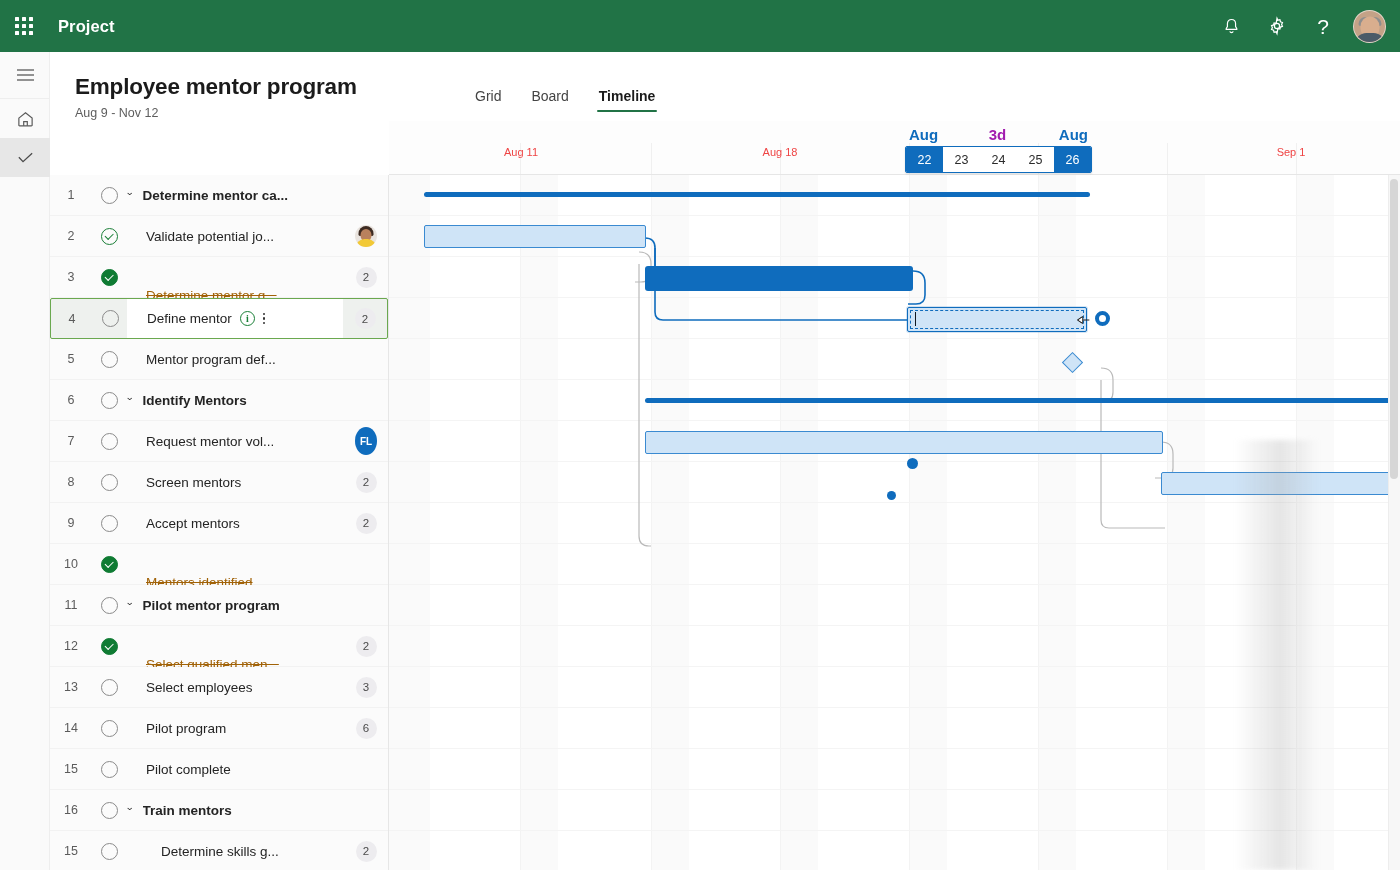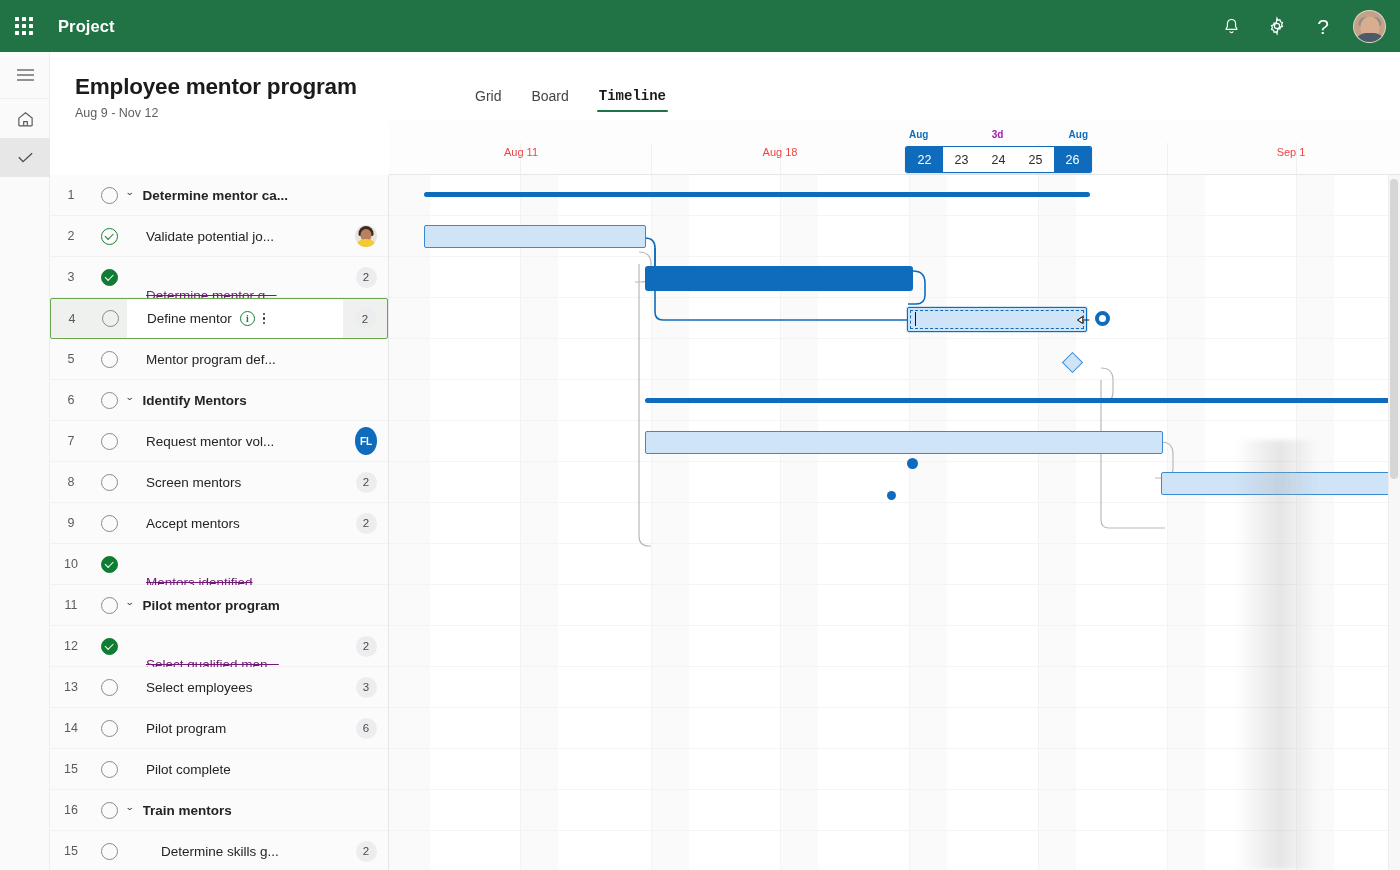--- a/index.html
+++ b/index.html
@@ -83,21 +83,21 @@
   }
   .title-block { position: absolute; left: 25px; top: 22px; }
   .proj-title { font-size: 22.5px; font-weight: 700; color: #1b1b1b; letter-spacing: -.2px; }
   .proj-dates { font-size: 12.5px; color: #5d5d5d; margin-top: 6px; }
 
   .tabs { position: absolute; left: 410px; top: 30px; display: flex; gap: 0; }
   .tab {
     font-size: 14px; color: #444; padding: 6px 15px 12px 15px;
     cursor: pointer; position: relative;
   }
-  .tab.active { color: #1b1b1b; font-weight: 600; font-family: Liberation Mono, monospace; }
+  .tab.active { color: #1b1b1b; font-weight: 600; }
   .tab.active::after {
     content: ""; position: absolute; left: 13px; right: 13px; bottom: 4px;
     height: 2.5px; background: #217346; border-radius: 2px;
   }
 
   .zoom-ctrl {
     position: absolute; left: 984px; top: 78px; display: flex; align-items: center; gap: 12px;
   }
   .zoom-label { font-size: 13.5px; color: #3b3b3b; }
   .slider { position: relative; width: 122px; height: 18px; display: flex; align-items: center; }
@@ -134,21 +134,21 @@
   }
   .date-cell {
     width: 37px; display: flex; align-items: center; justify-content: center;
     font-size: 12.5px; color: #2b2b2b; cursor: pointer;
   }
   .date-cell.sel { background: #0f6cbd; color: #fff; font-weight: 400; }
   .pill-caps {
     position: absolute; left: 905px; top: 124px; width: 185px; height: 20px;
     display: flex; align-items: center; z-index: 6;
   }
-  .cap { font-size: 10px; color: #0f6cbd; font-weight: 600; position: absolute; }
+  .cap { font-size: 15px; color: #0f6cbd; font-weight: 600; position: absolute; }
   .cap.left { left: 4px; }
   .cap.mid { left: 50%; transform: translateX(-50%); color: #a21caf; font-weight: 600; }
   .cap.right { right: 2px; }
 
   
   .tasklist {
     position: absolute; left: 50px; top: 175px; width: 339px; height: 695px;
     background: #fbfbfb; border-right: 1px solid #e6e6e6; overflow: hidden;
   }
   .row {
@@ -187,21 +187,21 @@
     padding-right: 6px; min-width: 0;
   }
   .chev {
     font-size: 9px; color: #333; margin-right: 1px; display: inline-block;
     transform: scaleX(1.25); cursor: pointer;
   }
   .rname {
     font-size: 13.5px; color: #242424; white-space: nowrap; overflow: hidden;
   }
   .rname.summary { font-weight: 700; }
-  .rname.strike { text-decoration: line-through; color: #701a75; margin-top: 36px; }
+  .rname.strike { text-decoration: line-through; color: #a16207; margin-top: 36px; }
   .indent-1 { padding-left: 20px; }
   .indent-2 { padding-left: 35px; }
   .info-ic {
     width: 15px; height: 15px; border-radius: 50%; border: 1.3px solid #1a7f37;
     color: #1a7f37; font-size: 10px; font-weight: 700; line-height: 13px;
     text-align: center; font-family: "Liberation Serif", serif; flex: none; cursor: pointer;
   }
   .kebab { font-size: 14px; color: #333; letter-spacing: 0; line-height: 8px; cursor: pointer; flex: none; }
   .kebab b { display: block; width: 2.4px; height: 2.4px; background: #333; border-radius: 50%; margin: 2.2px 0; }
   .r-badge { width: 44px; display: flex; align-items: center; justify-content: center; flex: none; }

